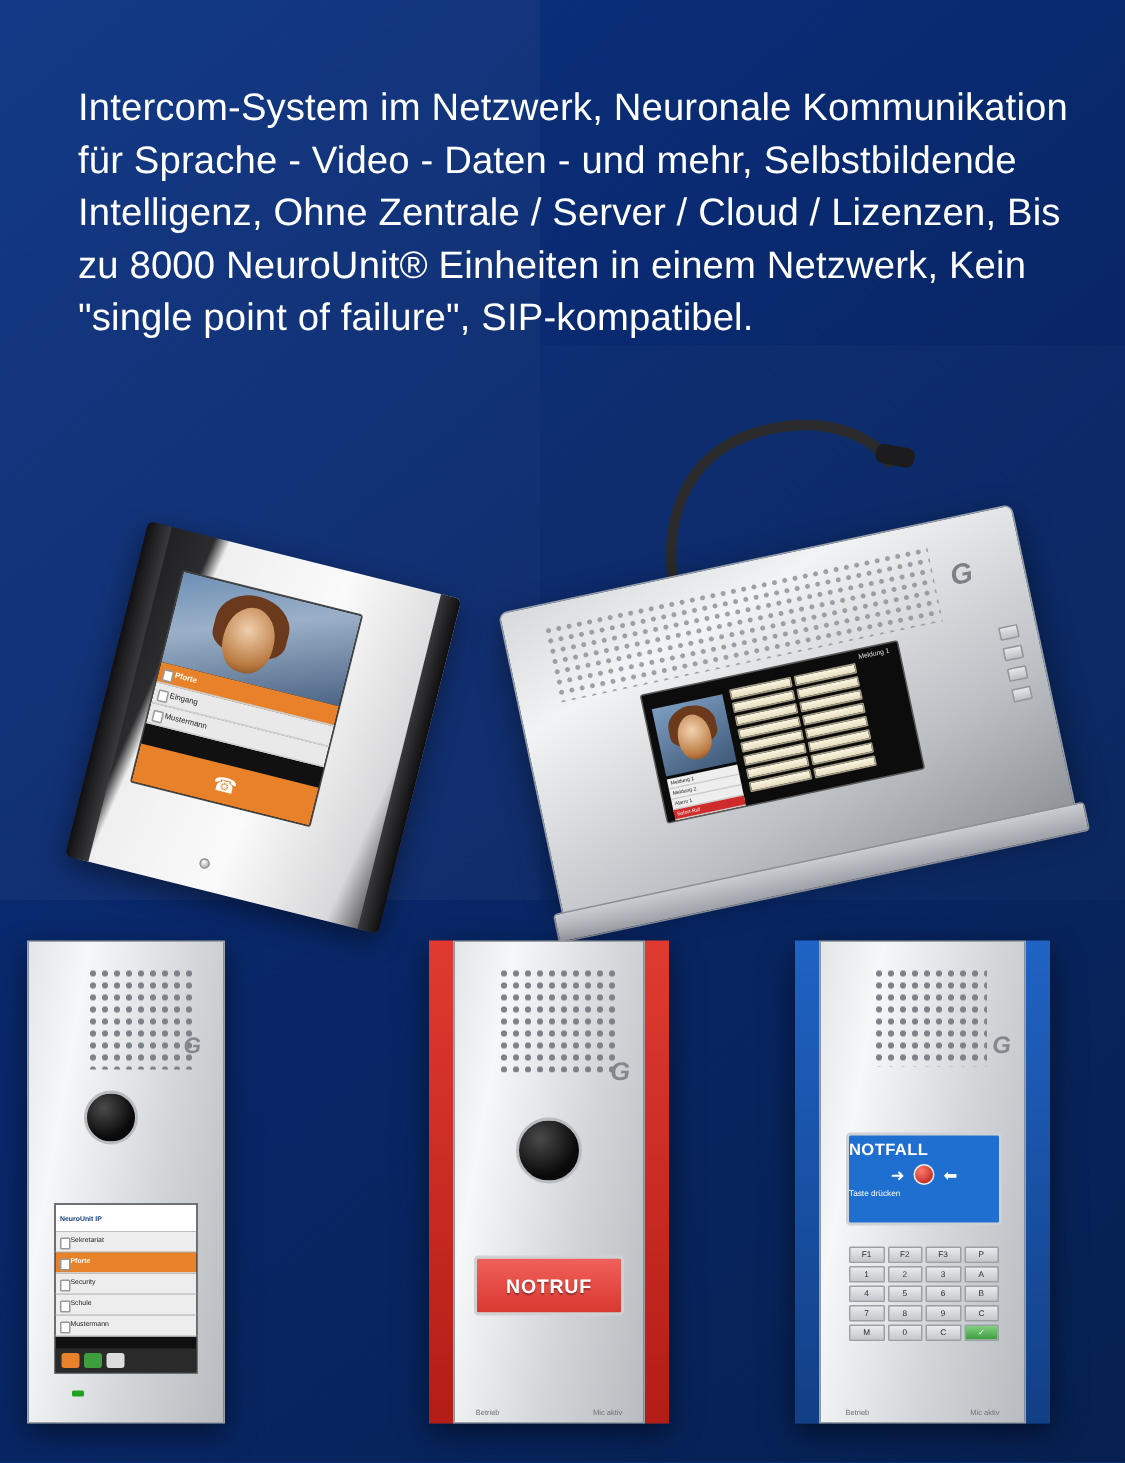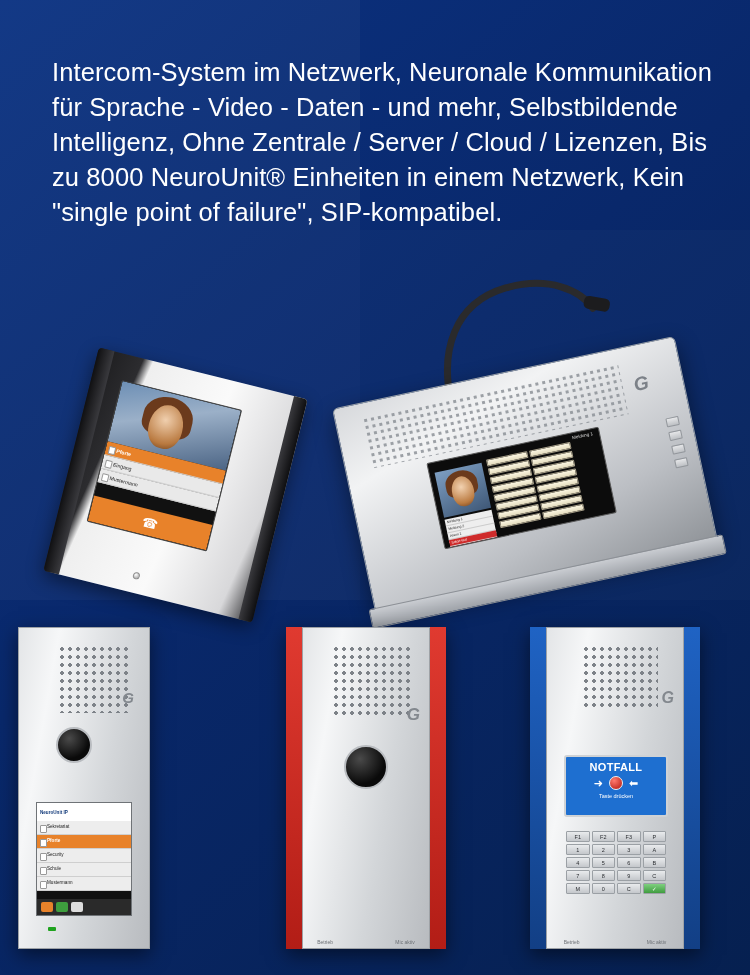--- a/index.html
+++ b/index.html
@@ -276,21 +276,21 @@
     background: linear-gradient(180deg,#1f63c4,#123f85);
   }
   #panel3 .flank-l { left: 0; }
   #panel3 .flank-r { right: 0; }
   #panel3 .plate { left: 16px; right: 16px; }
   #panel3 .speaker { left: 52px; top: 18px; width: 76px; height: 66px; }
   #panel3 .glogo { right: 26px; top: 62px; font-size: 16px; }
   #panel3 .notfall {
     position: absolute; left: 34px; top: 128px; width: 104px; height: 62px;
     background: #1e6fd0; border: 2px solid #cfd2d5; border-radius: 3px;
-    color: #fff; text-align: center;
+    color: #fff; 
   }
   #panel3 .notfall .t { font-size: 11px; font-weight: bold; margin-top: 4px; letter-spacing: .3px; }
   #panel3 .notfall .mid { display:flex; align-items:center; justify-content:center; gap:6px; margin-top:3px; }
   #panel3 .notfall .arw { font-size: 11px; color:#fff; }
   #panel3 .notfall .btn {
     width: 14px; height: 14px; border-radius: 50%;
     background: radial-gradient(circle at 35% 30%, #ff7a6e, #b2150c);
     border: 1px solid #eee;
   }
   #panel3 .notfall .s { font-size: 5.5px; margin-top: 3px; }
@@ -404,20 +404,21 @@
       <div class="led"></div>
     </div>
 
     <div class="panel" id="panel2">
       <div class="flank-l"></div>
       <div class="flank-r"></div>
       <div class="plate"></div>
       <div class="speaker"></div>
       <div class="glogo">G</div>
       <div class="cam"></div>
+      <div class="notruf">NOTRUF</div>
       <div class="footer">
         <span>Betrieb</span>
         <span>Mic aktiv</span>
       </div>
     </div>
 
     <div class="panel" id="panel3">
       <div class="flank-l"></div>
       <div class="flank-r"></div>
       <div class="plate"></div>

